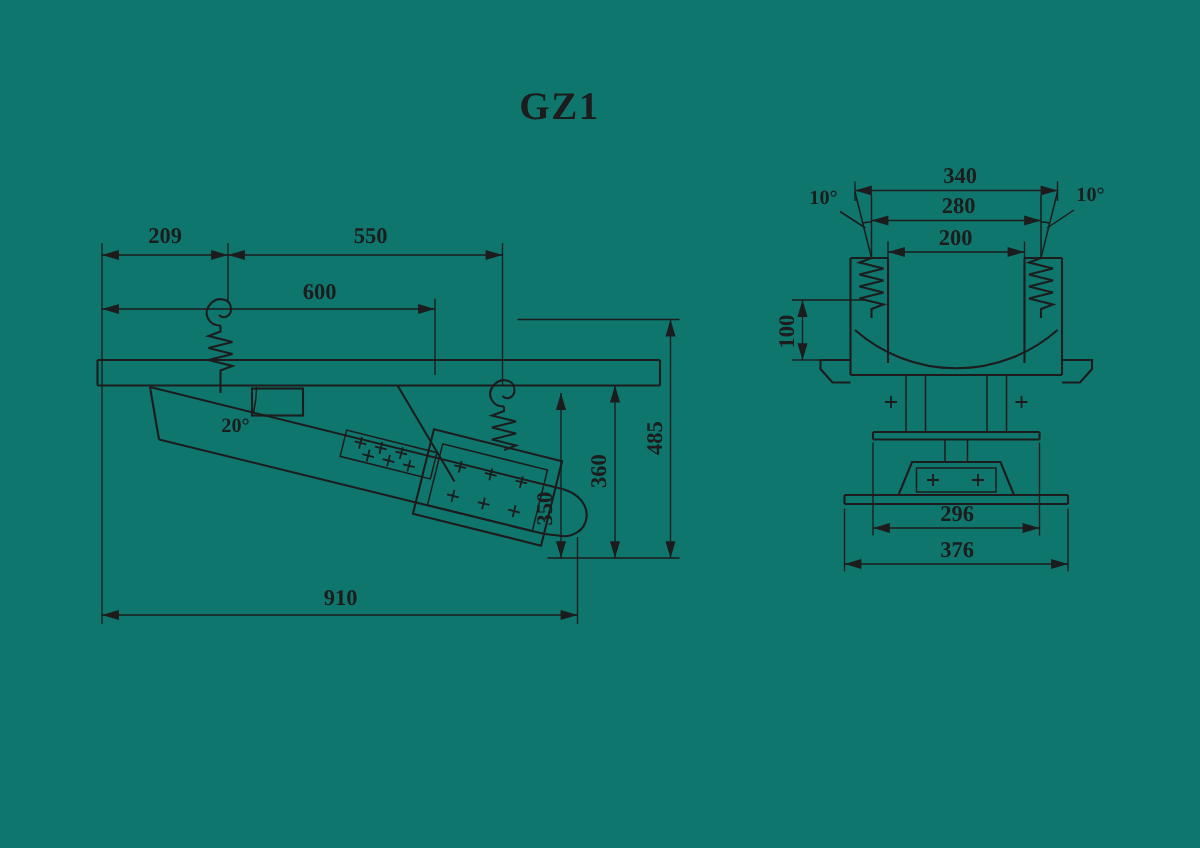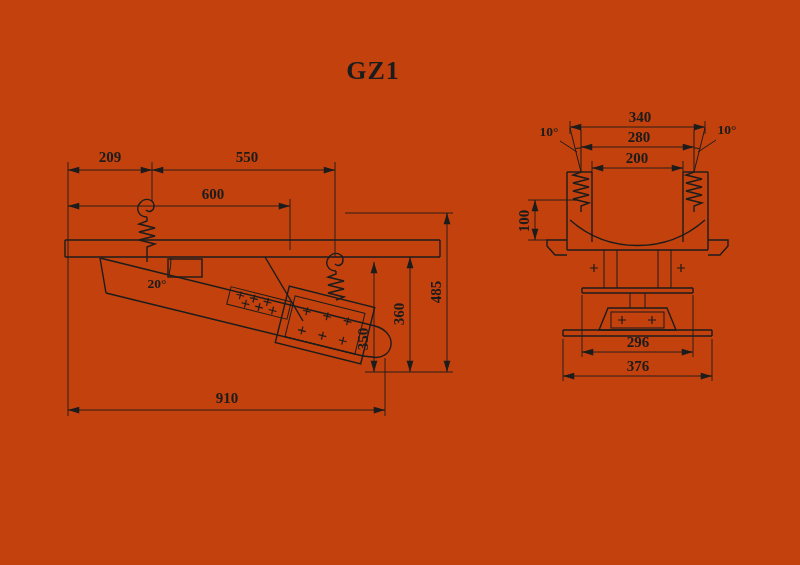--- a/index.html
+++ b/index.html
@@ -1,16 +1,16 @@
 <!DOCTYPE html>
 <html><head>
 <meta charset="utf-8">
 <style>
   html,body{margin:0;padding:0;background:#ffffff;}
-  .page{width:800px;height:565px;background:#c2410c;position:relative;overflow:hidden;}
+  .page{width:800px;height:565px;background:#0f766e;position:relative;overflow:hidden;}
   svg{display:block;}
   .ol{fill:none;stroke:#1c1c1c;stroke-width:1.4;}
   .tn{fill:none;stroke:#1c1c1c;stroke-width:1;}
   .dim{fill:none;stroke:#1c1c1c;stroke-width:0.9;}
   text{fill:#1c1c1c;font-family:"Liberation Serif","DejaVu Serif",serif;font-weight:bold;}
   .dimtext{font-size:15px;text-anchor:middle;}
   .angletext{font-size:13.5px;text-anchor:middle;}
   .title{font-size:26px;text-anchor:middle;letter-spacing:1px;}
   .plus{fill:none;stroke:#1c1c1c;stroke-width:1.2;}
 </style>

